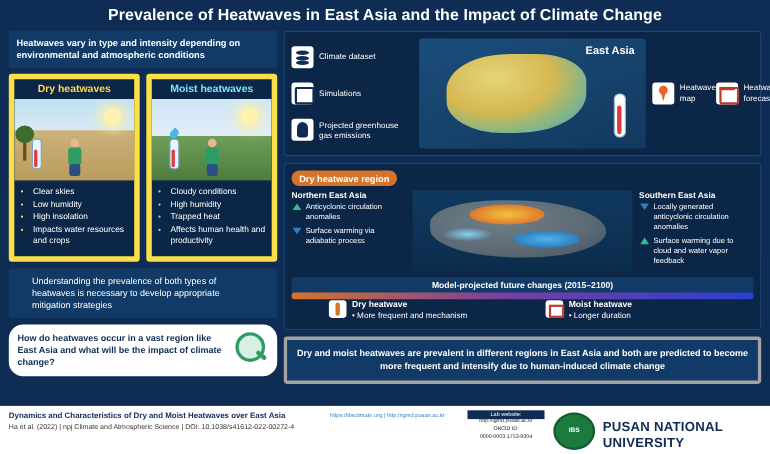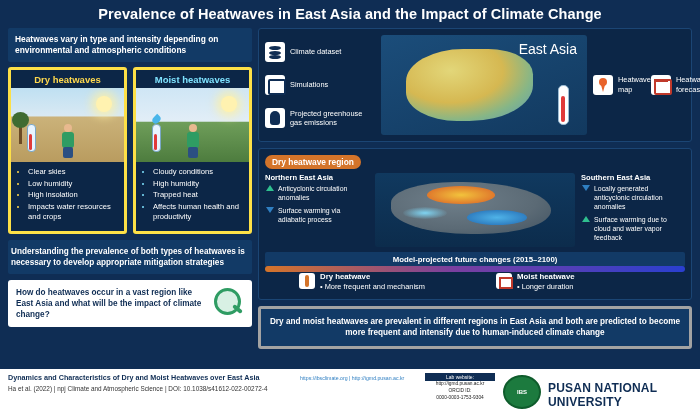--- a/index.html
+++ b/index.html
@@ -16,21 +16,21 @@
   }
   
   .left-col{position:absolute;left:8px;top:28px;width:244px;}
   .panel-head{
     background:#123a66;color:#ffffff;font-size:8.4px;font-weight:bold;
     padding:6px 7px;line-height:1.32;border-radius:2px;
   }
   .two-cards{display:flex;gap:6px;margin-top:5px;}
   .card{
     width:119px;background:#0c2647;border-radius:3px;overflow:hidden;
-    border:3px solid #fde047;
+    border:5px solid #fde047;
   }
   .card-title{
     text-align:center;color:#ffd84d;font-size:9.5px;font-weight:bold;
     padding:4px 0 3px;
   }
   .card.moist .card-title{color:#7fe3ff;}
   .photo{height:74px;position:relative;overflow:hidden;}
   .photo.dry{background:linear-gradient(#bfe0f2 0%,#d9e9f3 38%,#cbb27a 39%,#b99c5f 100%);}
   .photo.moist{background:linear-gradient(#cfe6f5 0%,#e2eef7 45%,#6f9e5a 46%,#4d7c3e 100%);}
   .sun{position:absolute;right:12px;top:8px;width:16px;height:16px;border-radius:50%;
@@ -45,26 +45,26 @@
   .thermo{position:absolute;left:16px;bottom:10px;width:7px;height:26px;background:#e8f4ff;border-radius:4px;border:1px solid #7aa7c7;}
   .thermo:after{content:"";position:absolute;left:1px;bottom:1px;width:3px;height:16px;background:#e03a3a;border-radius:2px;}
   .drop{position:absolute;left:17px;bottom:38px;width:7px;height:9px;background:#49b6ea;
     border-radius:0 50% 50% 50%;transform:rotate(45deg);}
   .bullets{padding:5px 6px 7px 6px;}
   .bullets li{color:#ffffff;font-size:7.6px;line-height:1.38;margin:0 0 1px 0;}
   .card.dry .bullets li::marker{color:#ffd84d;}
   .card.moist .bullets li::marker{color:#7fe3ff;}
   ul{margin:0;padding-left:11px;}
   .note{
-    margin-top:6px;background:#123a66;color:#ffffff;font-size:8.2px;font-weight:bold;
-    padding:6px 3px;line-height:1.35;border-radius:2px;
+    margin-top:6px;background:#123a66;color:#ffffff;font-size:8.2px;font-weight:normal;
+    padding:6px 21px;line-height:1.35;border-radius:2px;
   }
   .question{
-    margin-top:6px;background:#ffffff;border-radius:3px;padding:7px 8px;
-    display:flex;align-items:center;gap:6px;
+    margin-top:6px;background:#ffffff;border-radius:13px;padding:7px 8px;
+    display:flex;gap:6px;
   }
   .q-text{color:#0f2d54;font-size:8.2px;font-weight:bold;line-height:1.35;flex:1;}
   .magnifier{width:30px;height:30px;position:relative;flex:none;}
   .magnifier .lens{position:absolute;left:0;top:0;width:21px;height:21px;border-radius:50%;
     border:3px solid #2f9c63;background:#d8f0e4;}
   .magnifier .handle{position:absolute;left:18px;top:19px;width:11px;height:4px;background:#2f9c63;
     transform:rotate(40deg);border-radius:2px;}
   
   .right-col{position:absolute;left:258px;top:28px;width:434px;}
   .rbox{background:#0c2647;border:1px solid #1b4574;border-radius:3px;}
@@ -77,21 +77,21 @@
   .ico.sim:before{content:"";position:absolute;left:3px;top:4px;width:14px;height:12px;
     border:2px solid #0f2d54;border-radius:2px;}
   .ico.gas:before{content:"";position:absolute;left:5px;top:3px;width:10px;height:14px;
     border-radius:5px 5px 3px 3px;background:#0f2d54;}
   .in-label{color:#ffffff;font-size:7.4px;line-height:1.3;}
   .map-mid{flex:1;border-radius:3px;position:relative;overflow:hidden;
     background:linear-gradient(160deg,#1b4d7a,#12395f);}
   .map-land{position:absolute;left:12%;top:14%;width:62%;height:72%;
     background:radial-gradient(ellipse at 35% 30%,#f4e37a,#e6c24f 45%,#8fc08a 70%,#5aa0c8 100%);
     border-radius:45% 35% 50% 40%;opacity:.92;}
-  .map-label{position:absolute;right:10px;top:6px;color:#ffffff;font-size:14px;font-weight:normal;}
+  .map-label{position:absolute;right:10px;top:6px;color:#ffffff;font-size:10px;font-weight:bold;}
   .map-thermo{position:absolute;right:18px;bottom:10px;width:9px;height:38px;background:#ffffff;
     border-radius:5px;border:1px solid #9dbdd4;}
   .map-thermo:after{content:"";position:absolute;left:2px;bottom:2px;width:4px;height:26px;
     background:#e03a3a;border-radius:2px;}
   .outputs{width:92px;display:flex;flex-direction:row;justify-content:space-around;}
   .out-row{display:flex;align-items:center;gap:5px;}
   .ico.pin{background:#ffffff;}
   .ico.pin:before{content:"";position:absolute;left:6px;top:3px;width:8px;height:8px;border-radius:50%;
     background:#e8622a;}
   .ico.pin:after{content:"";position:absolute;left:8px;top:10px;width:4px;height:7px;background:#e8622a;

